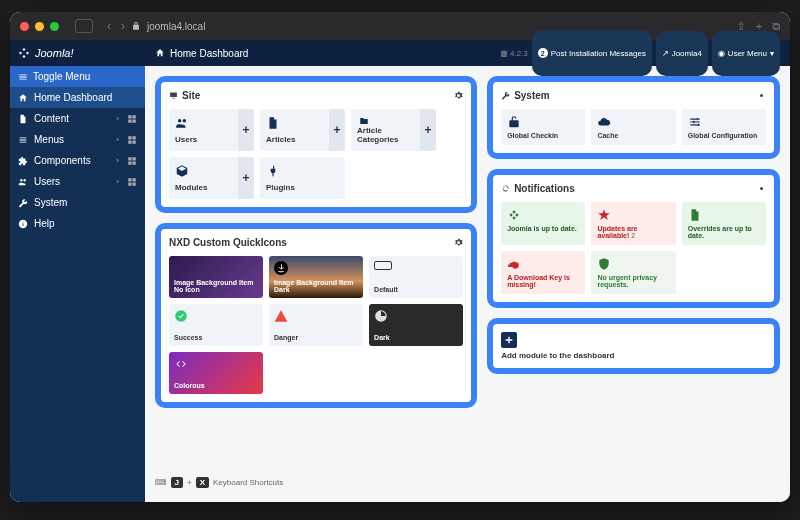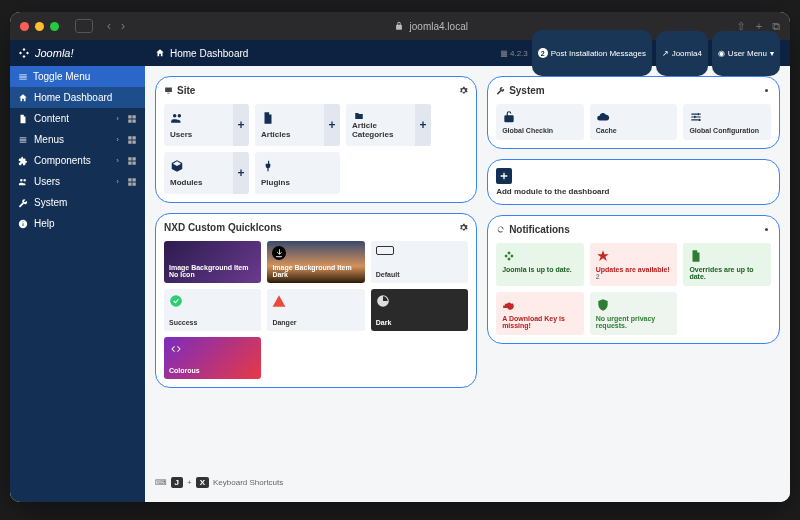--- a/index.html
+++ b/index.html
@@ -4,21 +4,21 @@
 <style>
 *{margin:0;padding:0;box-sizing:border-box;font-family:-apple-system,BlinkMacSystemFont,sans-serif}
 body{background:#1e1e1e;width:800px;height:520px;overflow:hidden}
 .window{width:780px;height:490px;margin:12px auto;background:#fff;border-radius:10px;overflow:hidden;box-shadow:0 10px 40px rgba(0,0,0,.5);display:flex;flex-direction:column}
 .titlebar{height:28px;background:#2a2a2c;display:flex;align-items:center;padding:0 10px;gap:6px;flex-shrink:0}
 .tl-dot{width:9px;height:9px;border-radius:50%}
 .tl-red{background:#ff5f56}.tl-yel{background:#ffbd2e}.tl-grn{background:#27c93f}
 .tl-boxes{margin-left:10px;display:flex;gap:4px}
 .tl-box{width:18px;height:14px;border:1px solid #555;border-radius:3px}
 .tl-arrows{margin-left:8px;display:flex;gap:10px;color:#777;font-size:12px}
-.tl-center{flex:1;display:flex;justify-content:center;align-items:center;gap:6px;color:#bbb;font-size:10px}
+.tl-center{flex:1;display:flex;justify-content:flex-start;align-items:center;gap:6px;color:#bbb;font-size:10px}
 .tl-lock{width:10px;height:10px;fill:#bbb}
 .tl-right{display:flex;gap:10px;color:#777;font-size:11px}
 .app{flex:1;display:flex;min-height:0}
 .sidebar{width:135px;background:#132f53;color:#fff;font-size:10px;display:flex;flex-direction:column}
 .brand{height:26px;background:#0d2240;display:flex;align-items:center;padding:12px 8px;gap:5px}
 .brand svg{width:12px;height:12px;fill:#fff}
 .brand-txt{font-size:11px;font-style:italic}
 .toggle{background:#2a67c9;padding:5px 8px;display:flex;align-items:center;gap:5px}
 .nav-item{padding:5px 8px;display:flex;align-items:center;gap:6px;cursor:pointer;position:relative}
 .nav-item.active{background:#1e4d8c}
@@ -28,21 +28,21 @@
 .main{flex:1;background:#f5f6f8;display:flex;flex-direction:column;min-width:0}
 .topbar{height:26px;background:#0d2240;display:flex;align-items:center;padding:0 10px;color:#fff;font-size:10px;gap:6px}
 .topbar-left{display:flex;align-items:center;gap:5px}
 .topbar-right{margin-left:auto;display:flex;align-items:center;gap:4px}
 .tb-ver{color:#888;font-size:8px}
 .tb-btn{background:#1a3656;border-radius:10px;padding:18px 6px;display:flex;align-items:center;gap:3px;font-size:8px}
 .tb-badge{background:#fff;color:#0d2240;border-radius:50%;width:10px;height:10px;display:flex;align-items:center;justify-content:center;font-size:7px;font-weight:bold}
 .content{flex:1;padding:10px;display:flex;gap:10px;overflow:auto}
 .col-l{flex:1.1;display:flex;flex-direction:column;gap:10px}
 .col-r{flex:1;display:flex;flex-direction:column;gap:10px}
-.panel{background:#fff;border:1px solid #3b82f6;border-radius:15px;padding:8px}
+.panel{background:#fff;border:6px solid #3b82f6;border-radius:10px;padding:8px}
 .panel-hd{display:flex;align-items:center;gap:4px;font-size:10px;font-weight:bold;margin-bottom:8px;color:#333}
 .panel-hd svg{width:9px;height:9px;fill:#444}
 .panel-gear{margin-left:auto;width:10px;height:10px;fill:#444}
 .cards{display:flex;flex-wrap:wrap;gap:6px}
 .card{background:#f0f3f8;border-radius:3px;padding:7px 6px;width:85px;height:42px;display:flex;flex-direction:column;justify-content:space-between;position:relative;cursor:pointer}
 .card-ico{width:14px;height:14px;fill:#132f53}
 .card-lbl{font-size:8px;font-weight:bold;color:#333}
 .card-plus{position:absolute;right:0;top:0;bottom:0;width:16px;background:#e2e7ef;display:flex;align-items:center;justify-content:center;font-size:12px;font-weight:bold;color:#132f53;border-radius:0 3px 3px 0}
 .card.wplus .card-lbl{padding-right:14px}
 .cards3{display:grid;grid-template-columns:repeat(3,1fr);gap:6px}
@@ -325,71 +325,71 @@
                   <svg class="scard-ico" viewBox="0 0 24 24">
                     <path d="M4 6h10v2H4zm14 0h2v2h-2zM4 11h4v2H4zm8 0h8v2h-8zM4 16h12v2H4zm16 0h0v2h0z"></path>
                     <circle cx="16" cy="7" r="2"></circle>
                     <circle cx="10" cy="12" r="2"></circle>
                     <circle cx="18" cy="17" r="2"></circle>
                   </svg>
                   <span class="scard-lbl">Global Configuration</span>
                 </div>
               </div>
   </div>
+  <div class="panel">
+    <div class="panel-hd">
+                <svg viewBox="0 0 24 24">
+                  <path d="M12 4a8 8 0 018 8h-2a6 6 0 10-2 4l2 2a8 8 0 11-6-14z"></path>
+                </svg>
+                <span>Notifications</span>
+                <svg class="panel-gear" viewBox="0 0 24 24">
+                  <path d="M12 8a4 4 0 100 8 4 4 0 000-8z"></path>
+                </svg>
+              </div>
+    <div class="cards3" id="notif-cards">
+                <div class="ncard ok">
+                  <svg class="nico" viewBox="0 0 24 24" fill="#2e7d32">
+                    <path d="M12 4l3 3-3 3-3-3zm-5 5l3 3-3 3-3-3zm10 0l3 3-3 3-3-3zm-5 5l3 3-3 3-3-3z"></path>
+                  </svg>
+                  <span class="nlbl">Joomla is up to date.</span>
+                </div>
+                <div class="ncard warn">
+                  <svg class="nico" viewBox="0 0 24 24" fill="#c62828">
+                    <path d="M12 2l2.5 7H22l-6 4.5 2.5 7L12 16l-6.5 4.5 2.5-7L2 9h7.5z"></path>
+                  </svg>
+                  <span class="nlbl">Updates are available! <span class="nsub">2</span></span>
+                </div>
+                <div class="ncard ok">
+                  <svg class="nico" viewBox="0 0 24 24" fill="#2e7d32">
+                    <path d="M6 2h8l4 4v16H6zM14 2v4h4"></path>
+                  </svg>
+                  <span class="nlbl">Overrides are up to date.</span>
+                </div>
+                <div class="ncard warn">
+                  <svg class="nico" viewBox="0 0 24 24" fill="#c62828">
+                    <path d="M14 8a6 6 0 11-5 9l-7 0v-4h3v-3h3l1-1a6 6 0 015-1z"></path>
+                    <circle cx="16" cy="8" r="1.5" fill="#fff"></circle>
+                  </svg>
+                  <span class="nlbl">A Download Key is missing!</span>
+                </div>
+                <div class="ncard inf">
+                  <svg class="nico" viewBox="0 0 24 24" fill="#2e7d32">
+                    <path d="M12 2l8 3v6c0 5-3 9-8 11-5-2-8-6-8-11V5z"></path>
+                  </svg>
+                  <span class="nlbl">No urgent privacy requests.</span>
+                </div>
+              </div>
+  </div>
   <div class="panel addmod">
     <svg class="addmod-ico" viewBox="0 0 24 24">
                 <rect width="24" height="24" rx="3" fill="#132f53"></rect>
                 <path d="M11 7h2v4h4v2h-4v4h-2v-4H7v-2h4z" fill="#fff"></path>
               </svg>
     <span class="addmod-lbl">Add module to the dashboard</span>
   </div>
-  <div class="panel">
-    <div class="panel-hd">
-                <svg viewBox="0 0 24 24">
-                  <path d="M12 4a8 8 0 018 8h-2a6 6 0 10-2 4l2 2a8 8 0 11-6-14z"></path>
-                </svg>
-                <span>Notifications</span>
-                <svg class="panel-gear" viewBox="0 0 24 24">
-                  <path d="M12 8a4 4 0 100 8 4 4 0 000-8z"></path>
-                </svg>
-              </div>
-    <div class="cards3" id="notif-cards">
-                <div class="ncard ok">
-                  <svg class="nico" viewBox="0 0 24 24" fill="#2e7d32">
-                    <path d="M12 4l3 3-3 3-3-3zm-5 5l3 3-3 3-3-3zm10 0l3 3-3 3-3-3zm-5 5l3 3-3 3-3-3z"></path>
-                  </svg>
-                  <span class="nlbl">Joomla is up to date.</span>
-                </div>
-                <div class="ncard warn">
-                  <svg class="nico" viewBox="0 0 24 24" fill="#c62828">
-                    <path d="M12 2l2.5 7H22l-6 4.5 2.5 7L12 16l-6.5 4.5 2.5-7L2 9h7.5z"></path>
-                  </svg>
-                  <span class="nlbl">Updates are available! <span class="nsub">2</span></span>
-                </div>
-                <div class="ncard ok">
-                  <svg class="nico" viewBox="0 0 24 24" fill="#2e7d32">
-                    <path d="M6 2h8l4 4v16H6zM14 2v4h4"></path>
-                  </svg>
-                  <span class="nlbl">Overrides are up to date.</span>
-                </div>
-                <div class="ncard warn">
-                  <svg class="nico" viewBox="0 0 24 24" fill="#c62828">
-                    <path d="M14 8a6 6 0 11-5 9l-7 0v-4h3v-3h3l1-1a6 6 0 015-1z"></path>
-                    <circle cx="16" cy="8" r="1.5" fill="#fff"></circle>
-                  </svg>
-                  <span class="nlbl">A Download Key is missing!</span>
-                </div>
-                <div class="ncard inf">
-                  <svg class="nico" viewBox="0 0 24 24" fill="#2e7d32">
-                    <path d="M12 2l8 3v6c0 5-3 9-8 11-5-2-8-6-8-11V5z"></path>
-                  </svg>
-                  <span class="nlbl">No urgent privacy requests.</span>
-                </div>
-              </div>
-  </div>
 </div>
 </div>
 
 <div class="footer">
   <span>⌨</span>
   <span class="kbd">J</span>
   <span>+</span>
   <span class="kbd">X</span>
   <span>Keyboard Shortcuts</span>
 </div>

